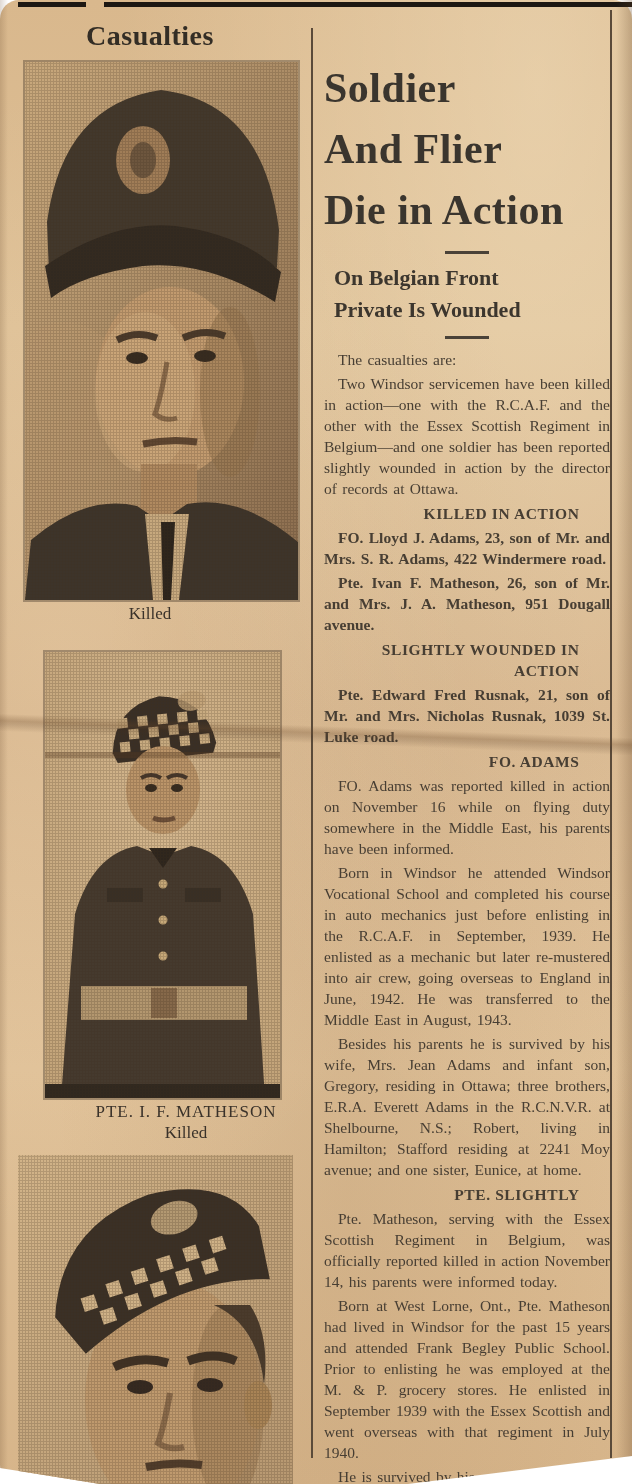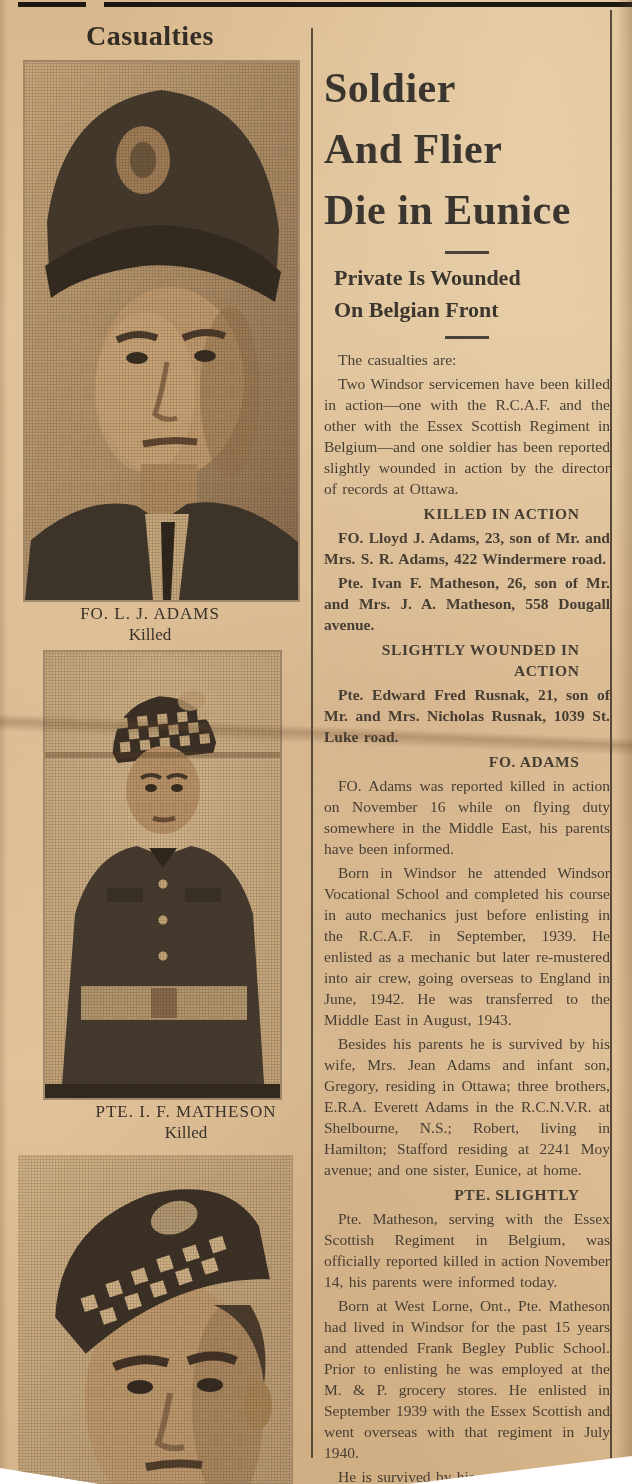--- a/index.html
+++ b/index.html
@@ -5,21 +5,21 @@
   html,body{margin:0;padding:0;background:#ffffff;}
   #stage{position:relative;width:632px;height:1484px;background:#ffffff;overflow:hidden;
          font-family:"Liberation Serif","DejaVu Serif",serif;}
   
   #paper{position:absolute;inset:0;
     background:
       radial-gradient(ellipse at 85% 6%, rgba(255,243,214,.35), transparent 55%),
       radial-gradient(ellipse at 10% 45%, rgba(250,230,195,.25), transparent 50%),
       radial-gradient(ellipse at 55% 80%, rgba(120,85,50,.10), transparent 60%),
       linear-gradient(180deg,#d9b88d 0%,#ddbf95 22%,#d4b188 48%,#dfc097 72%,#d7b58a 100%);
-    clip-path:polygon(0 0,632px 0,632px 1456px,408px 1484px,100px 1484px,0 1468px);}
+    clip-path:polygon(0 0,632px 0,632px 1456px,408px 1484px,100px 1484px,0 1468px);border-radius:19px;}
   .edge-shadow-right{position:absolute;top:0;right:0;width:16px;height:1484px;
     background:linear-gradient(90deg,transparent,rgba(95,65,38,.28));}
   .edge-shadow-left{position:absolute;top:0;left:0;width:8px;height:1484px;
     background:linear-gradient(270deg,transparent,rgba(95,65,38,.20));}
   .fold-crease{position:absolute;left:-14px;top:726px;width:680px;height:18px;
     transform:rotate(2.2deg);
     background:linear-gradient(180deg,transparent,rgba(105,72,42,.30) 40%,rgba(70,45,25,.18) 60%,transparent);}
   .top-rule{position:absolute;left:0;top:2px;width:632px;height:5px;
     background:linear-gradient(90deg,transparent 0 2.8%,#1c1712 2.8% 13.6%,transparent 13.6% 16.4%,#1c1712 16.4% 100%);}
   .col-rule{position:absolute;background:#5a4a39;width:2px;}
@@ -99,21 +99,20 @@
 
         <rect x="116" y="402" width="56" height="52" fill="#b08a60"></rect>
         <path d="M0,538 L6,478 Q60,432 112,444 L136,460 L162,442 Q216,432 273,480 L273,538 Z" fill="#3d342a"></path>
         <polygon points="120,452 164,452 154,538 128,538" fill="#c7a97e"></polygon>
         <polygon points="136,460 150,460 146,538 138,538" fill="#2c241c"></polygon>
       </svg>
       <div class="halftone"></div>
     </div>
 
     <div class="caption" id="caption-adams">
-      <div class="cap-name">FO. L. J. ADAMS</div>
       <div class="cap-status">Killed</div>
     </div>
 
     <div class="photo" id="photo-matheson">
       <svg width="235" height="446" viewBox="0 0 235 446">
         <defs>
           <radialGradient id="bg2" cx=".5" cy=".35" r=".9">
             <stop offset="0" stop-color="#d4b78e"></stop>
               <stop offset="1" stop-color="#c0a176"></stop>
           </radialGradient>
@@ -209,35 +208,35 @@
         <path d="M152,238 Q146,272 140,288 Q152,296 166,292" stroke="#8a6a4a" stroke-width="6" fill="none"></path>
         <path d="M128,312 Q156,306 184,310" stroke="#503c2a" stroke-width="8" fill="none"></path>
         <ellipse cx="240" cy="250" rx="14" ry="24" fill="#a98456"></ellipse>
       </svg>
       <div class="halftone"></div>
     </div>
 
     <div id="article">
       <div class="headline-line">Soldier</div>
       <div class="headline-line">And Flier</div>
-      <div class="headline-line">Die in Eunice</div>
+      <div class="headline-line">Die in Action</div>
 
       <div class="divider"></div>
 
+      <div class="subhead-line">On Belgian Front</div>
       <div class="subhead-line">Private Is Wounded</div>
-      <div class="subhead-line">On Belgian Front</div>
 
       <div class="divider"></div>
 
       <div id="article-body">
           <div class="para">The casualties are:</div>
           <div class="para">Two Windsor servicemen have been killed in action—one with the R.C.A.F. and the other with the Essex Scottish Regiment in Belgium—and one soldier has been reported slightly wounded in action by the director of records at Ottawa.</div>
           <div class="sec-heading">KILLED IN ACTION</div>
           <div class="para bold">FO. Lloyd J. Adams, 23, son of Mr. and Mrs. S. R. Adams, 422 Windermere road.</div>
-          <div class="para bold">Pte. Ivan F. Matheson, 26, son of Mr. and Mrs. J. A. Matheson, 558 Dougall avenue.</div>
+          <div class="para bold">Pte. Ivan F. Matheson, 26, son of Mr. and Mrs. J. A. Matheson, 951 Dougall avenue.</div>
           <div class="sec-heading">SLIGHTLY WOUNDED IN ACTION</div>
           <div class="para bold">Pte. Edward Fred Rusnak, 21, son of Mr. and Mrs. Nicholas Rusnak, 1039 St. Luke road.</div>
           <div class="sec-heading">FO. ADAMS</div>
           <div class="para">FO. Adams was reported killed in action on November 16 while on flying duty somewhere in the Middle East, his parents have been informed.</div>
           <div class="para">Born in Windsor he attended Windsor Vocational School and completed his course in auto mechanics just before enlisting in the R.C.A.F. in September, 1939. He enlisted as a mechanic but later re-mustered into air crew, going overseas to England in June, 1942. He was transferred to the Middle East in August, 1943.</div>
           <div class="para">Besides his parents he is survived by his wife, Mrs. Jean Adams and infant son, Gregory, residing in Ottawa; three brothers, E.R.A. Everett Adams in the R.C.N.V.R. at Shelbourne, N.S.; Robert, living in Hamilton; Stafford residing at 2241 Moy avenue; and one sister, Eunice, at home.</div>
           <div class="sec-heading">PTE. SLIGHTLY</div>
           <div class="para">Pte. Matheson, serving with the Essex Scottish Regiment in Belgium, was officially reported killed in action November 14, his parents were informed today.</div>
           <div class="para">Born at West Lorne, Ont., Pte. Matheson had lived in Windsor for the past 15 years and attended Frank Begley Public School. Prior to enlisting he was employed at the M. &amp; P. grocery stores. He enlisted in September 1939 with the Essex Scottish and went overseas with that regiment in July 1940.</div>
           <div class="para">He is survived by his parents</div>

